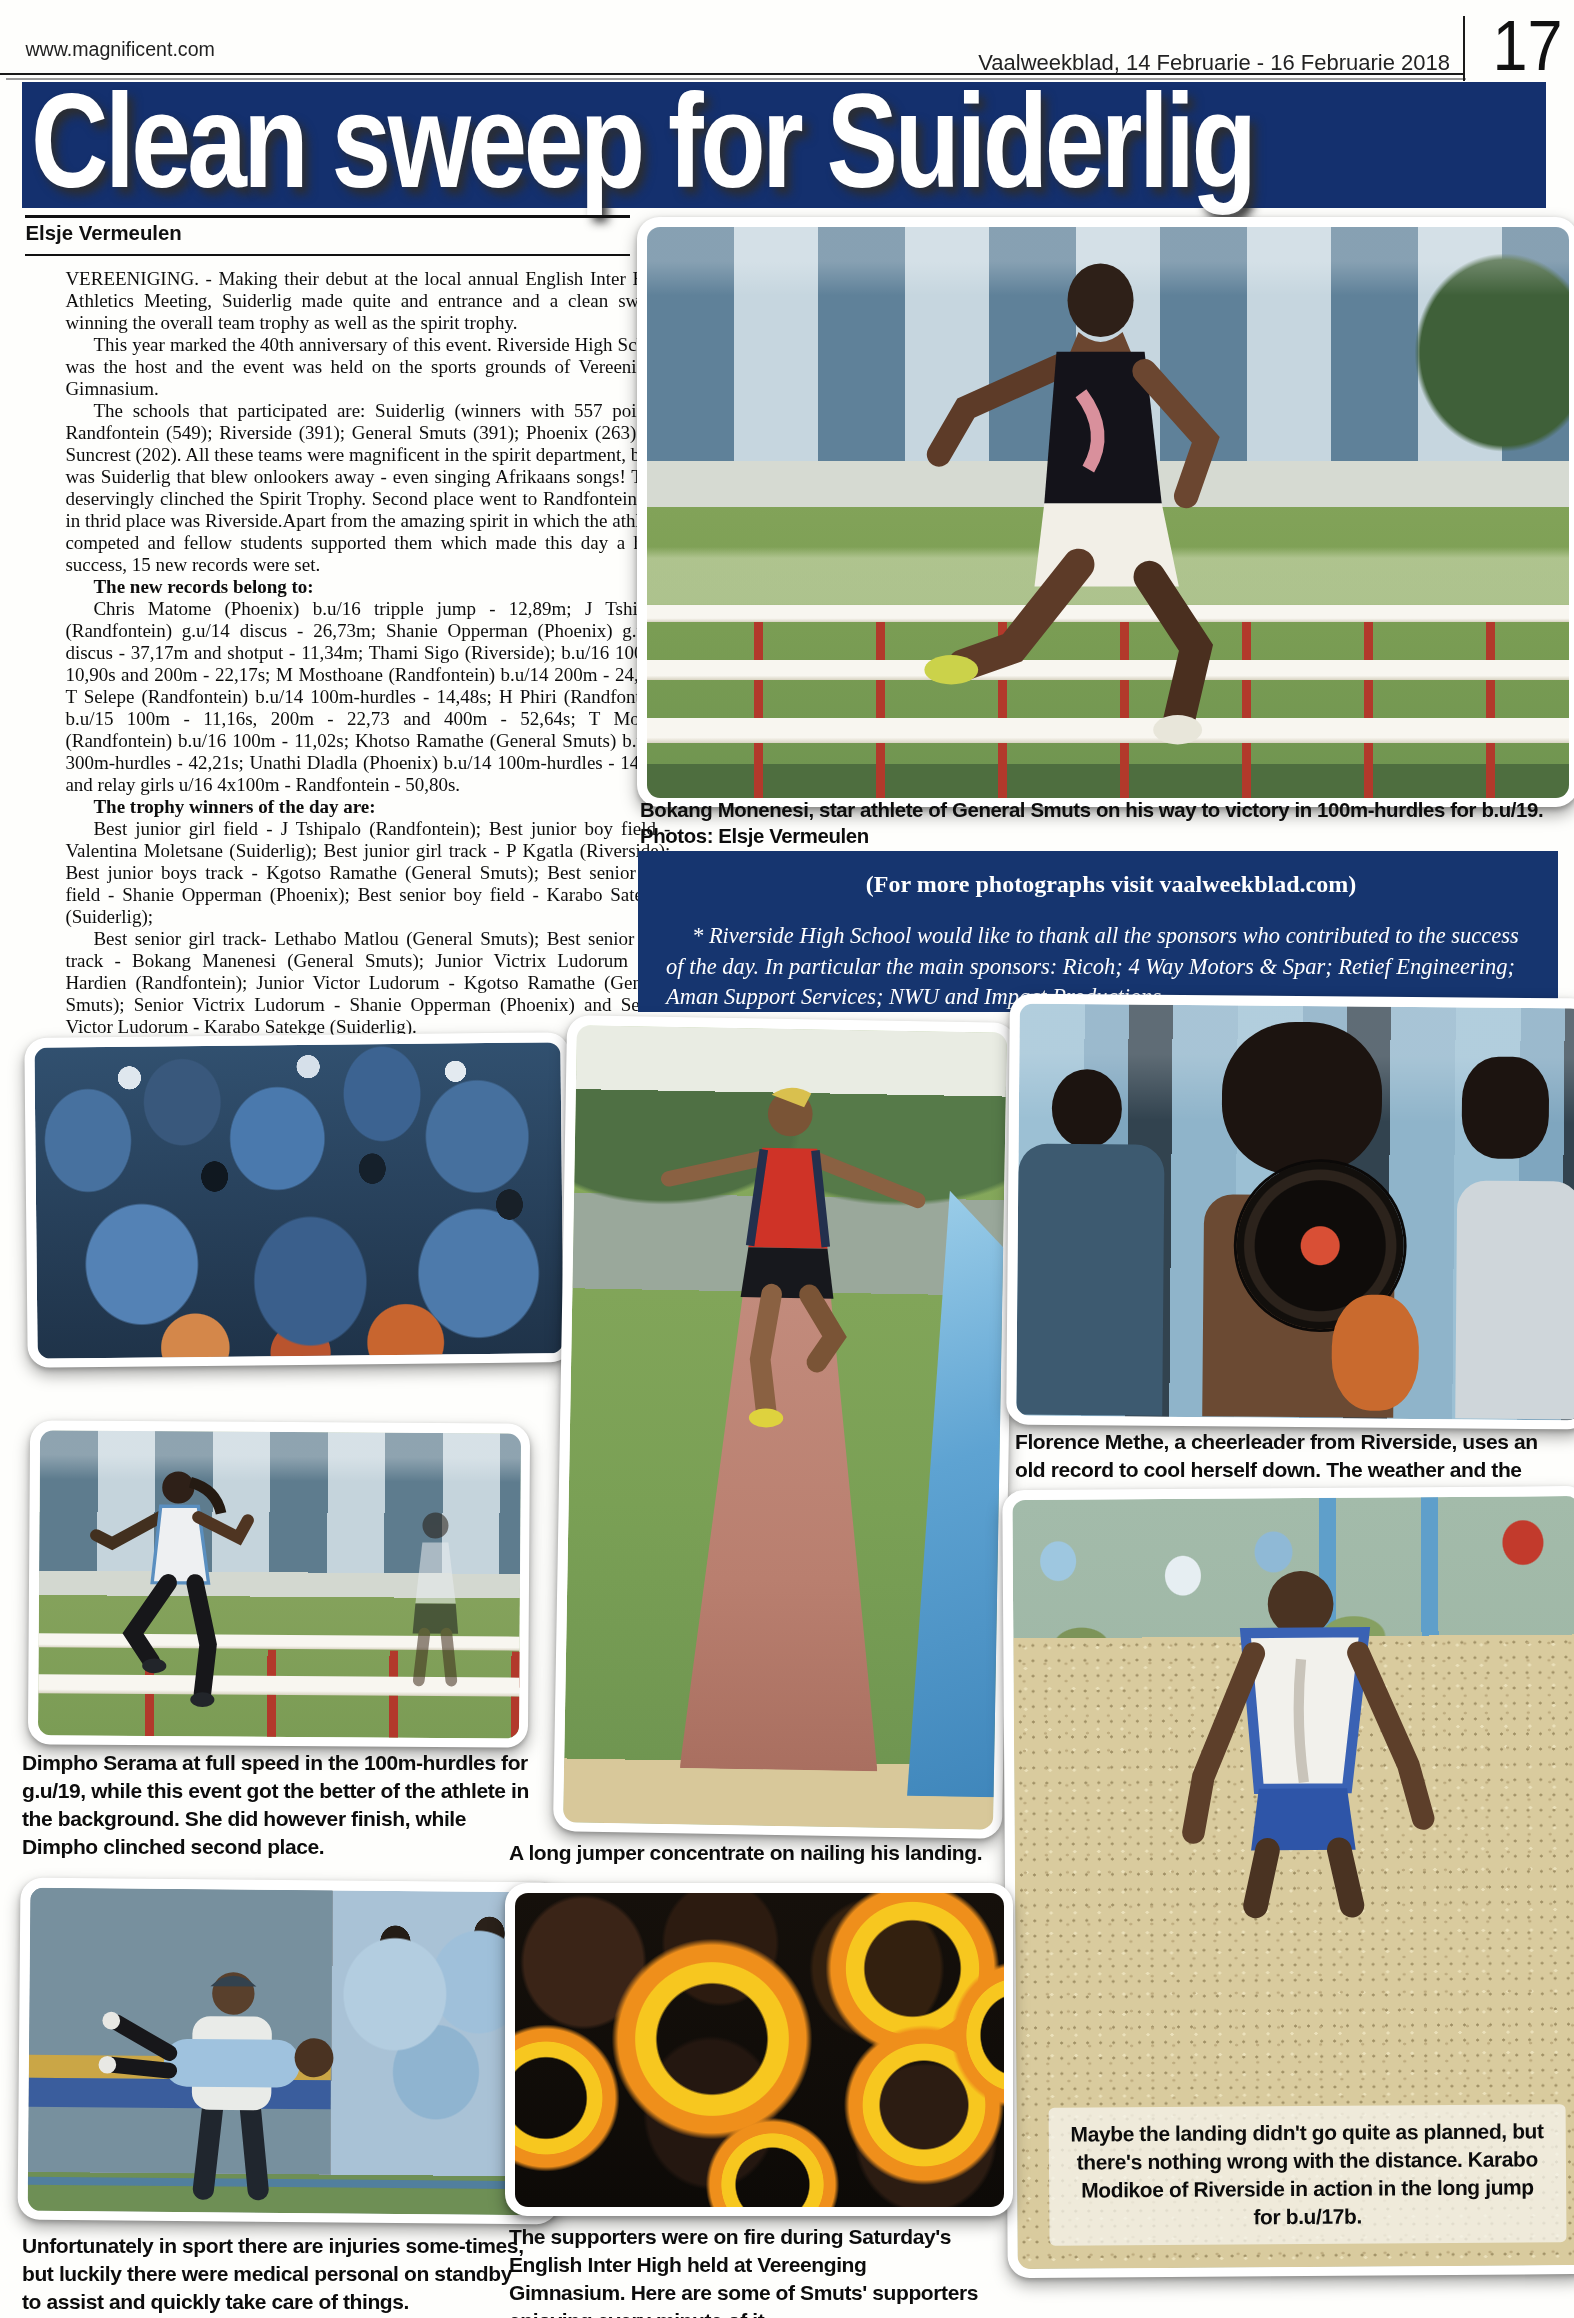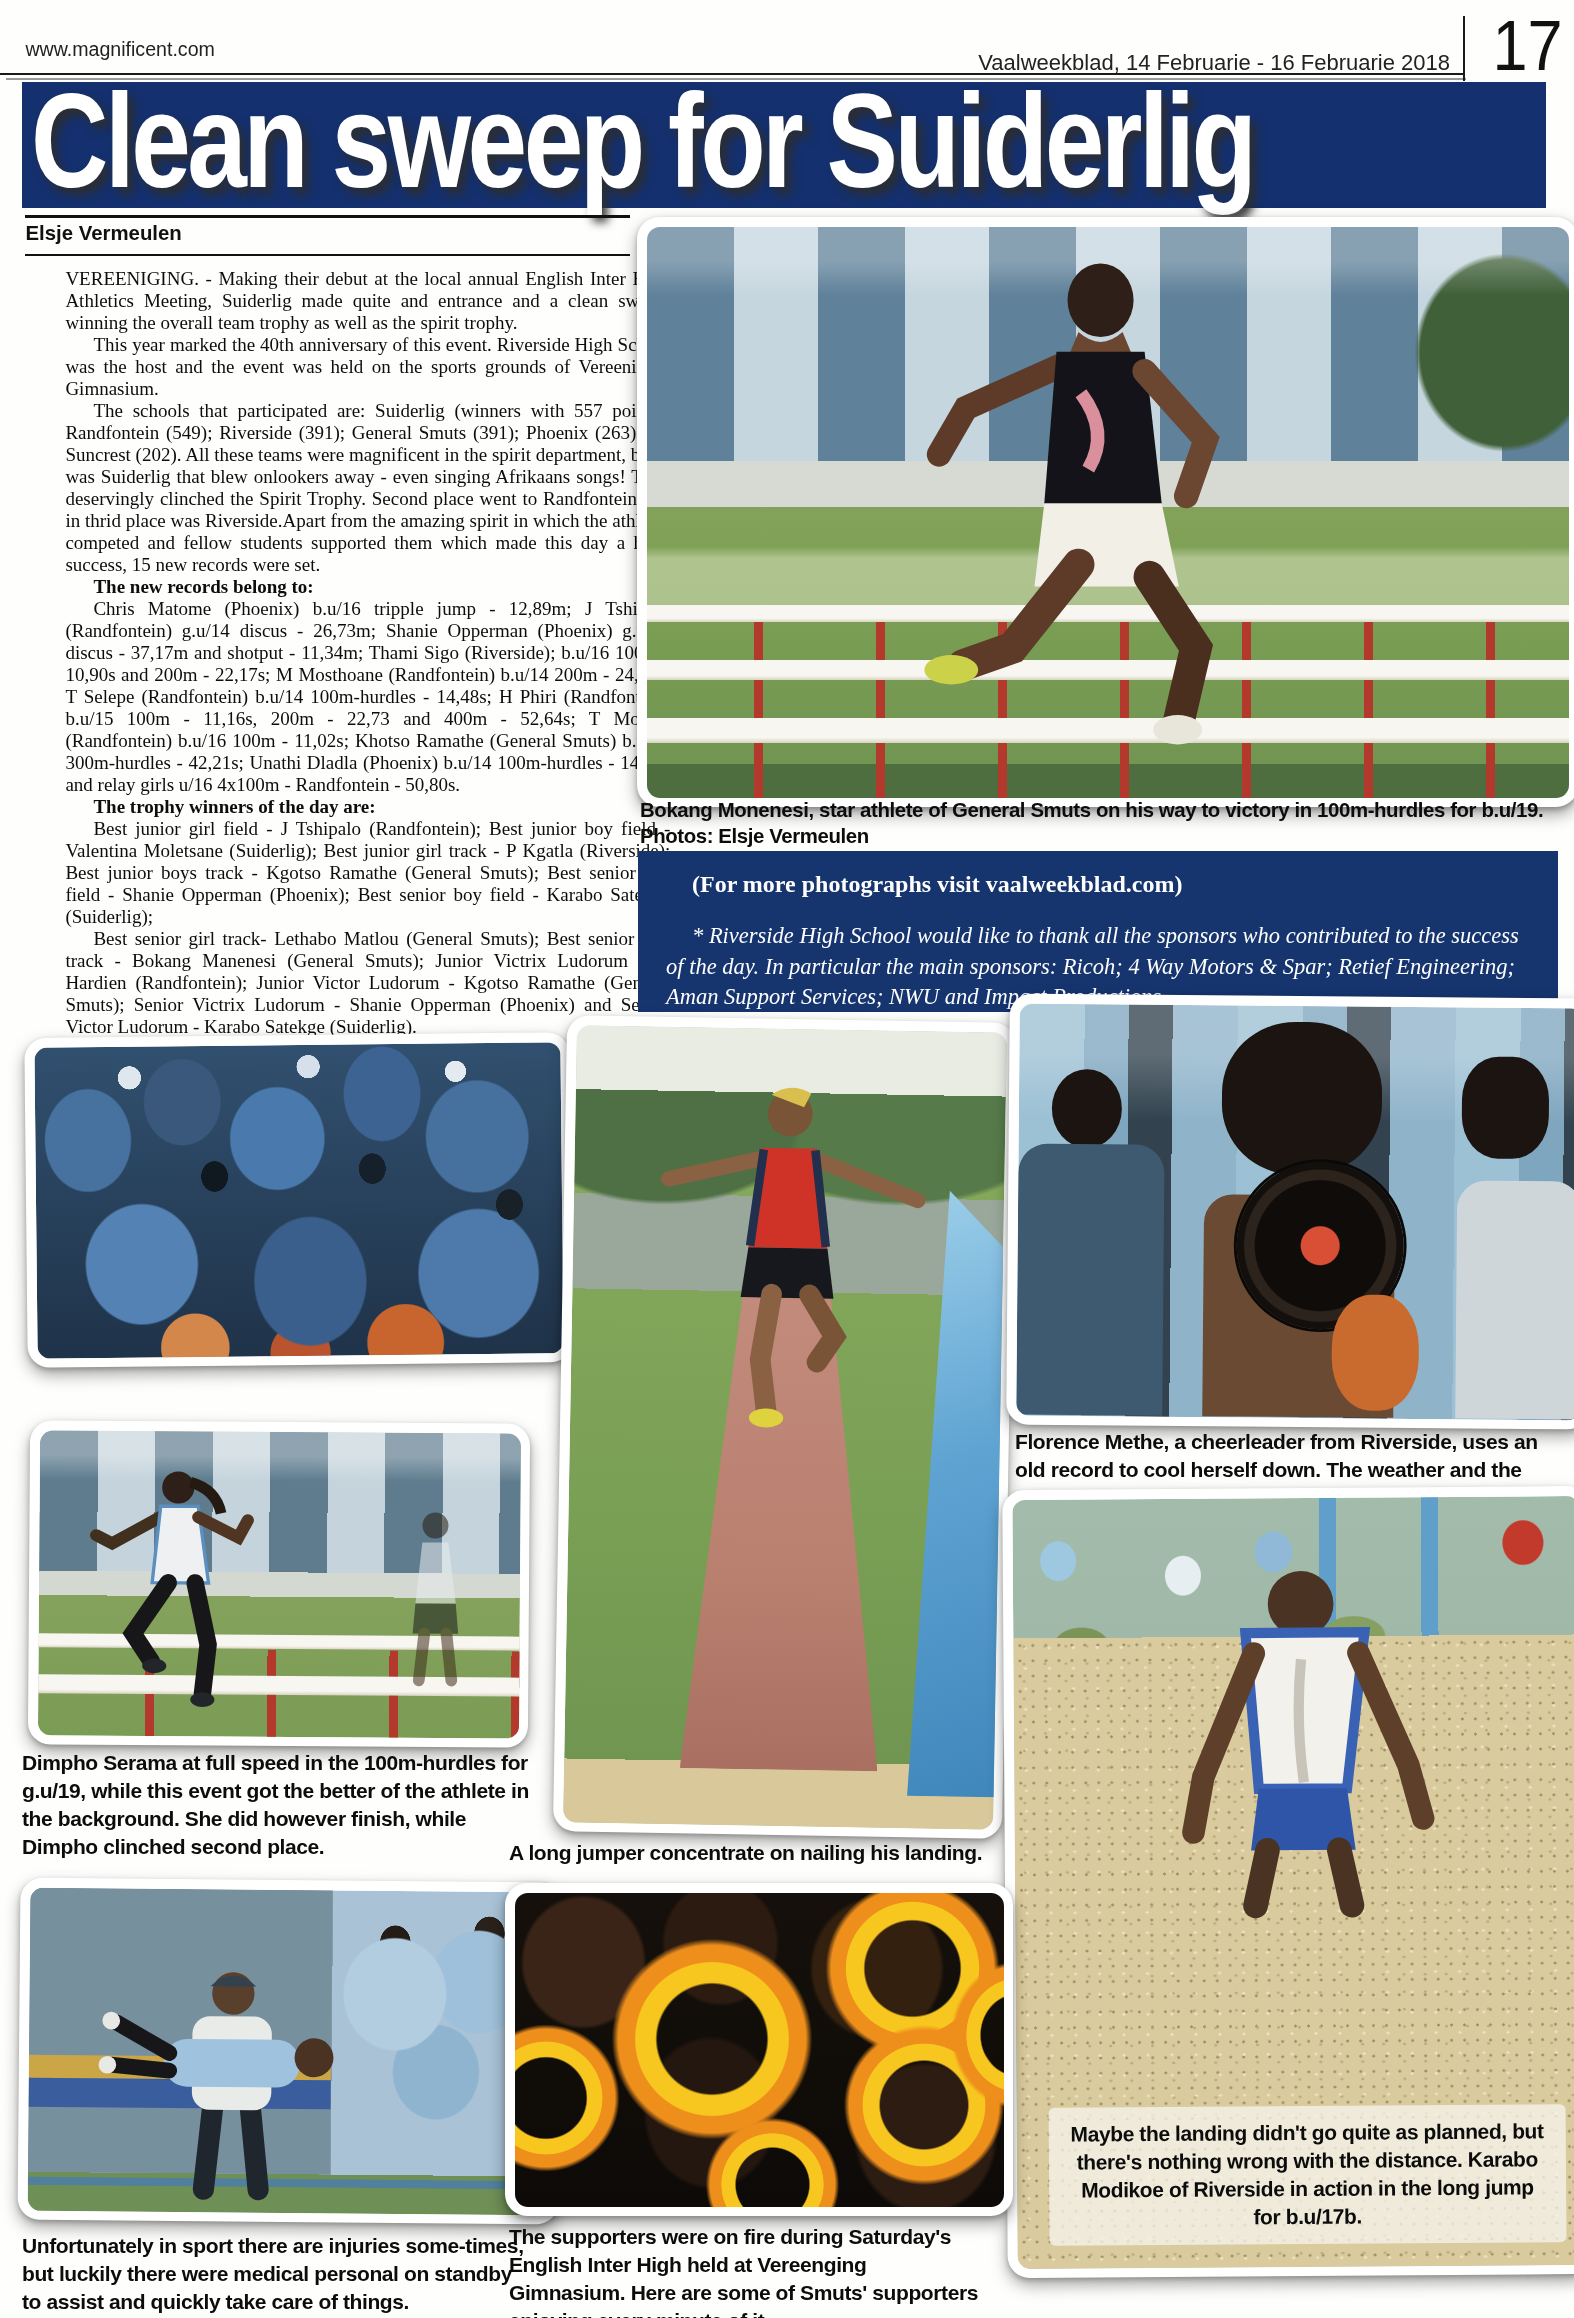--- a/index.html
+++ b/index.html
@@ -41,21 +41,21 @@
   .layer{position:absolute;}
 
   
   .cap{position:absolute;font-weight:700;font-size:21px;line-height:28px;letter-spacing:-0.4px;color:#0c0c0c;}
   .cap-main{font-size:20.4px;line-height:26px;}
 
   
   .promo{position:absolute;left:638px;top:851px;width:920px;height:161px;box-sizing:border-box;
          background:var(--box-blue,#16356f);color:#fff;padding:20.4px 28px;
          font-family:"Liberation Serif",serif;}
-  .promo .l1{font-weight:700;font-size:24px;text-indent:26px;}
+  .promo .l1{font-weight:700;font-size:24px;text-indent:26px;text-align:center;}
   .promo .l2{font-style:italic;font-size:22.5px;line-height:30.5px;text-indent:26px;margin-top:23px;}
 
   
   .sc-main{background:
       linear-gradient(180deg, rgba(255,255,255,.25) 0 6%, transparent 12%),
       linear-gradient(180deg, transparent 0 41%, #d6dad2 41% 49%, transparent 49%),
       linear-gradient(180deg, transparent 0 56%, rgba(222,230,198,.5) 58% 66%, transparent 68%),
       linear-gradient(180deg, transparent 0 94%, #4e6e3f 94%),
       radial-gradient(145px 160px at 93% 22%, #3f6039 0 58%, transparent 62%),
       repeating-linear-gradient(90deg,#5f8199 0 87px,#c6d6df 87px 171px),

